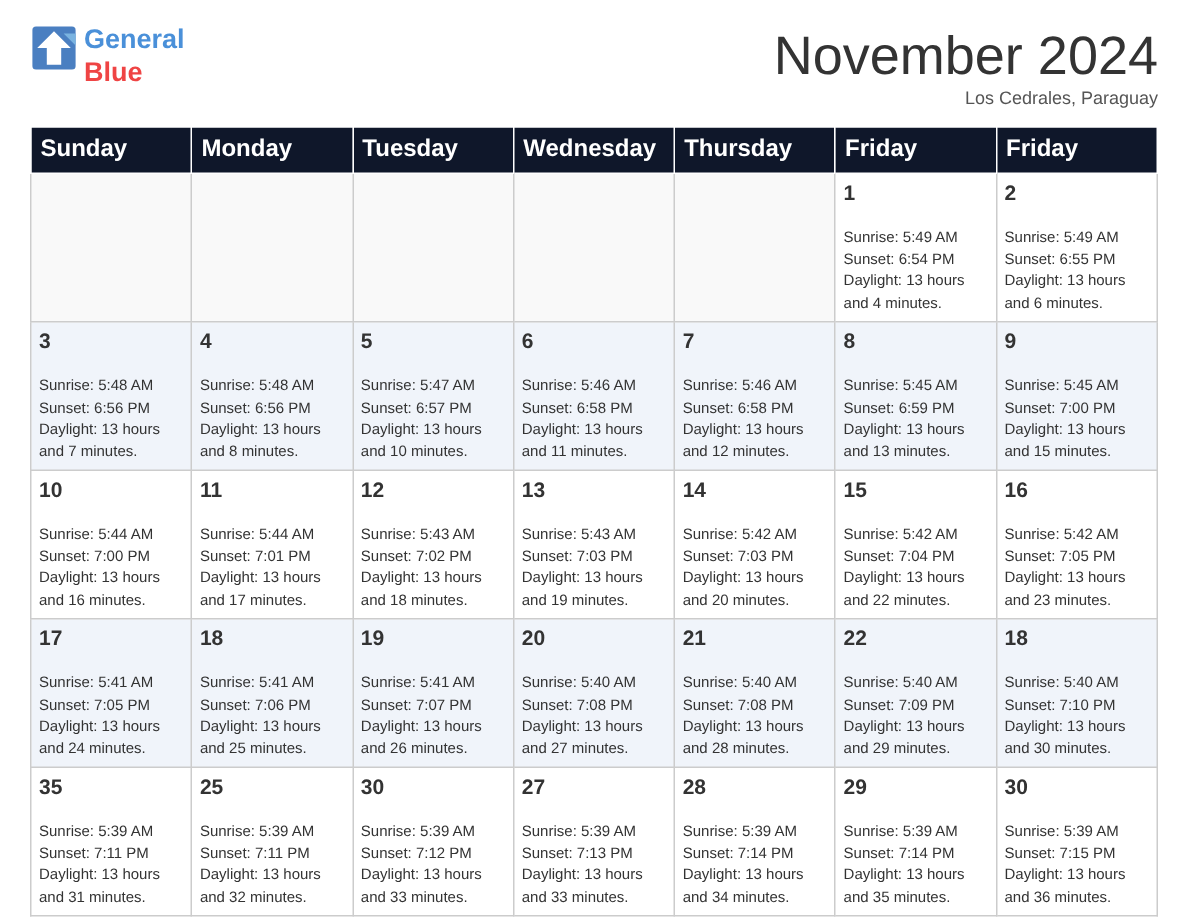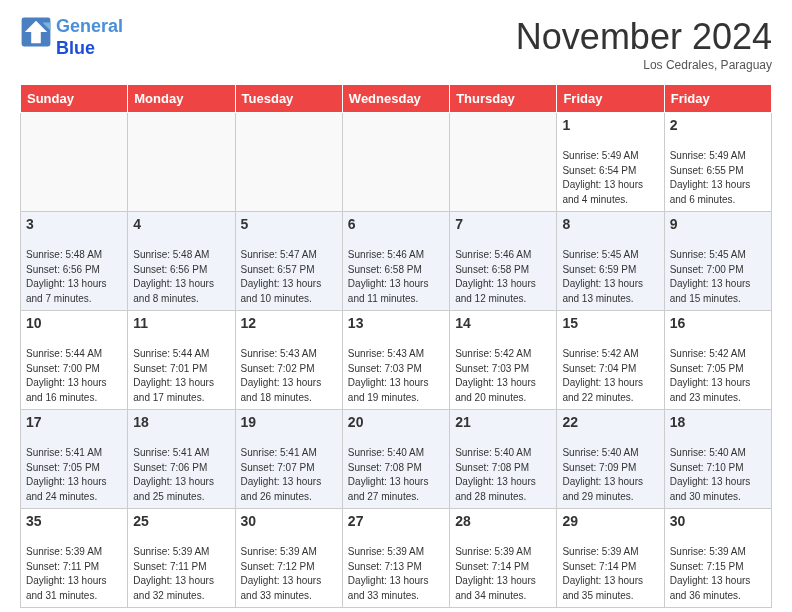--- a/index.html
+++ b/index.html
@@ -7,42 +7,42 @@
     .page { padding: 16px 20px; }
     .header { display: flex; justify-content: space-between; align-items: flex-start; margin-bottom: 12px; }
     .logo { display: flex; align-items: flex-start; }
     .logo-text { font-size: 18px; font-weight: bold; color: #333; line-height: 1.2; }
     .logo-text span { color: #4a90d9; }
     .logo-icon { width: 32px; height: 32px; margin-right: 4px; }
     .title-block { text-align: right; margin-left: 15px; }
     .month-title { font-size: 36px; font-weight: normal; color: #333; }
     .location { font-size: 12px; color: #555; }
     table { width: 100%; border-collapse: collapse; font-size: 11px; }
-    thead th { background: #ef4444; color: #fff; text-align: left; padding: 6px 6px; font-size: 13px; font-weight: bold; border: 1px solid #fff; }
+    thead th { background: #0f172a; color: #fff; text-align: left; padding: 6px 6px; font-size: 16px; font-weight: bold; border: 1px solid #fff; }
     tbody td { border: 1px solid #ccc; vertical-align: top; padding: 4px 5px; width: 14.28%; min-height: 80px; }
     .day-num { font-size: 14px; font-weight: bold; color: #333; display: block; margin-bottom: 2px; }
     .day-info { color: #333; font-size: 10px; line-height: 1.45; margin-top: 16px; }
     tr:nth-child(even) td { background: #f0f4fa; }
     tr:nth-child(odd) td { background: #fff; }
     .empty { background: #f9f9f9 !important; }
   </style>
 </head>
 <body>
 
 <div class="page">
   <div class="header">
     <div class="logo">
       <svg class="logo-icon" viewBox="0 0 40 40">
         <rect x="2" y="2" width="36" height="36" rx="3" fill="#4a7fc1"></rect>
         <polygon points="20,6 34,20 26,20 26,34 14,34 14,20 6,20" fill="white"></polygon>
         <polygon points="28,8 38,8 38,18" fill="#7ab3e0"></polygon>
       </svg>
       <div class="logo-text">
         <div><span>General</span></div>
-        <div><span style="color:#1d4ed8">Blue</span></div>
+        <div><span style="color:#ef4444">Blue</span></div>
       </div>
     </div>
     <div class="title-block">
       <div class="month-title">November 2024</div>
       <div class="location">Los Cedrales, Paraguay</div>
     </div>
   </div>
 
   <table>
     <thead>

